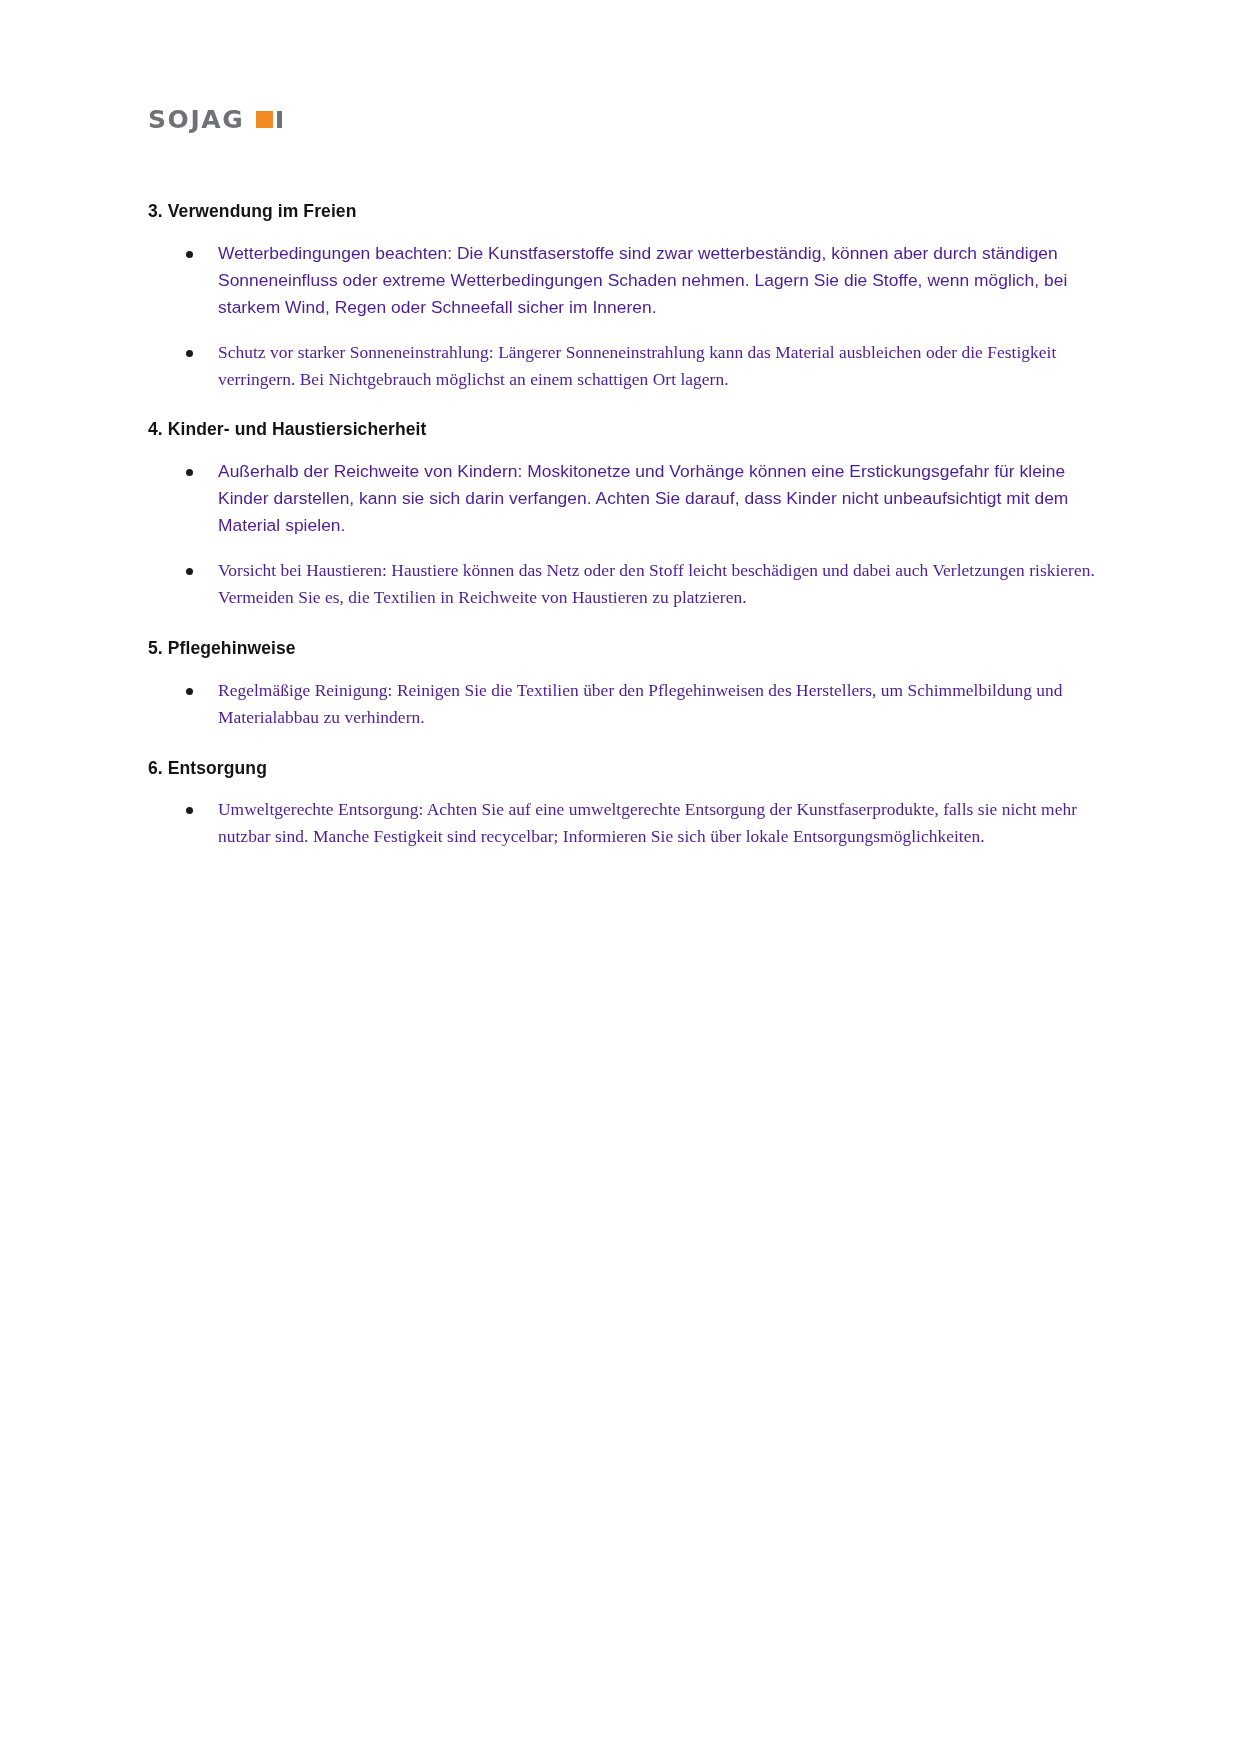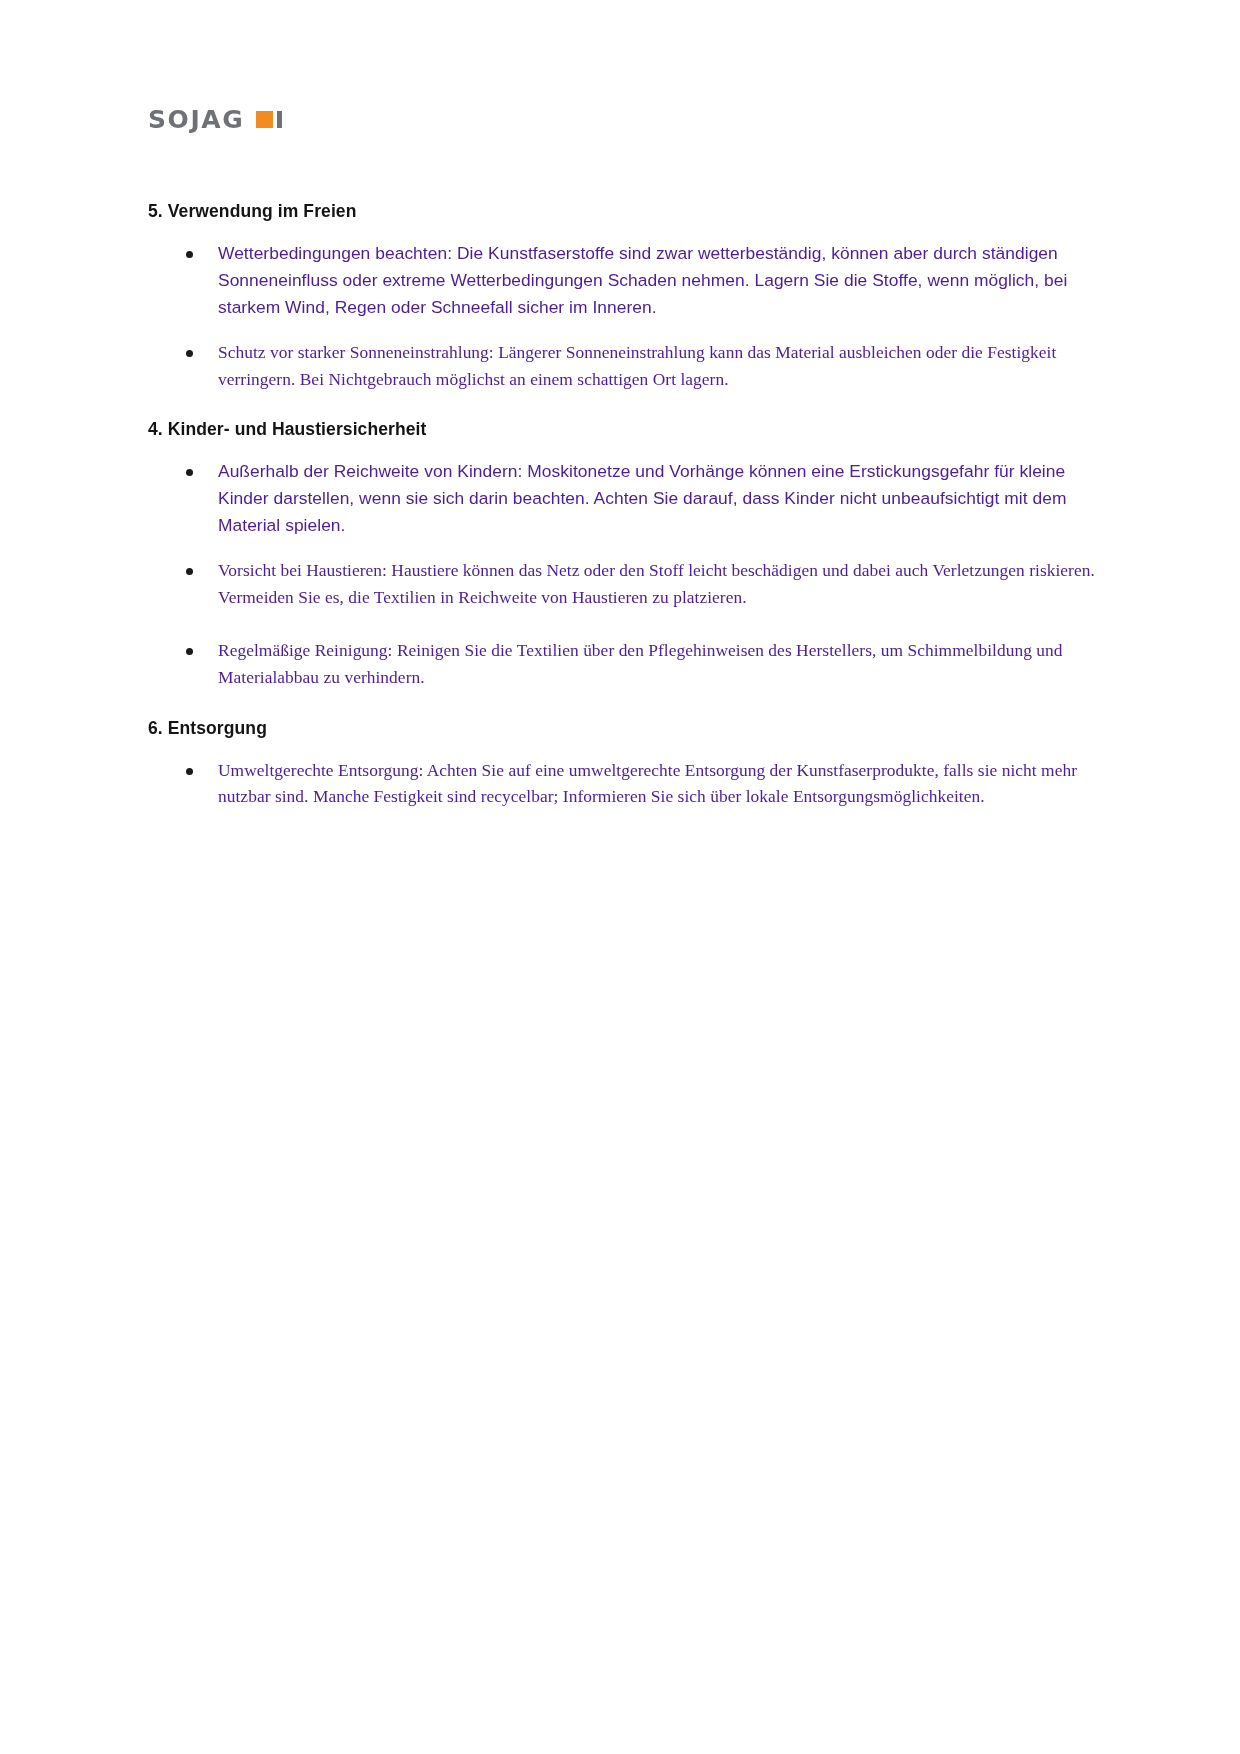--- a/index.html
+++ b/index.html
@@ -110,40 +110,41 @@
     <span class="logo-word">SOJAG</span>
     <span class="logo-mark">
       <span class="logo-square"></span>
       <span class="logo-bar"></span>
     </span>
   </div>
 
   <div class="content">
 
     <section class="section">
-      <h2 class="section-heading">5. Verwendung im Freien</h2>
+      <h2 class="section-heading">3. Verwendung im Freien</h2>
       <div class="section-body">
         <ul class="bullets">
           <li>Wetterbedingungen beachten: Die Kunstfaserstoffe sind zwar wetterbeständig, können aber durch ständigen Sonneneinfluss oder extreme Wetterbedingungen Schaden nehmen. Lagern Sie die Stoffe, wenn möglich, bei starkem Wind, Regen oder Schneefall sicher im Inneren.</li>
           <li>Schutz vor starker Sonneneinstrahlung: Längerer Sonneneinstrahlung kann das Material ausbleichen oder die Festigkeit verringern. Bei Nichtgebrauch möglichst an einem schattigen Ort lagern.</li>
         </ul>
       </div>
     </section>
 
     <section class="section">
       <h2 class="section-heading">4. Kinder- und Haustiersicherheit</h2>
       <div class="section-body">
         <ul class="bullets">
-          <li>Außerhalb der Reichweite von Kindern: Moskitonetze und Vorhänge können eine Erstickungsgefahr für kleine Kinder darstellen, wenn sie sich darin beachten. Achten Sie darauf, dass Kinder nicht unbeaufsichtigt mit dem Material spielen.</li>
+          <li>Außerhalb der Reichweite von Kindern: Moskitonetze und Vorhänge können eine Erstickungsgefahr für kleine Kinder darstellen, kann sie sich darin verfangen. Achten Sie darauf, dass Kinder nicht unbeaufsichtigt mit dem Material spielen.</li>
           <li>Vorsicht bei Haustieren: Haustiere können das Netz oder den Stoff leicht beschädigen und dabei auch Verletzungen riskieren. Vermeiden Sie es, die Textilien in Reichweite von Haustieren zu platzieren.</li>
         </ul>
       </div>
     </section>
 
     <section class="section">
+      <h2 class="section-heading">5. Pflegehinweise</h2>
       <div class="section-body">
         <ul class="bullets">
           <li>Regelmäßige Reinigung: Reinigen Sie die Textilien über den Pflegehinweisen des Herstellers, um Schimmelbildung und Materialabbau zu verhindern.</li>
         </ul>
       </div>
     </section>
 
     <section class="section">
       <h2 class="section-heading">6. Entsorgung</h2>
       <div class="section-body">

